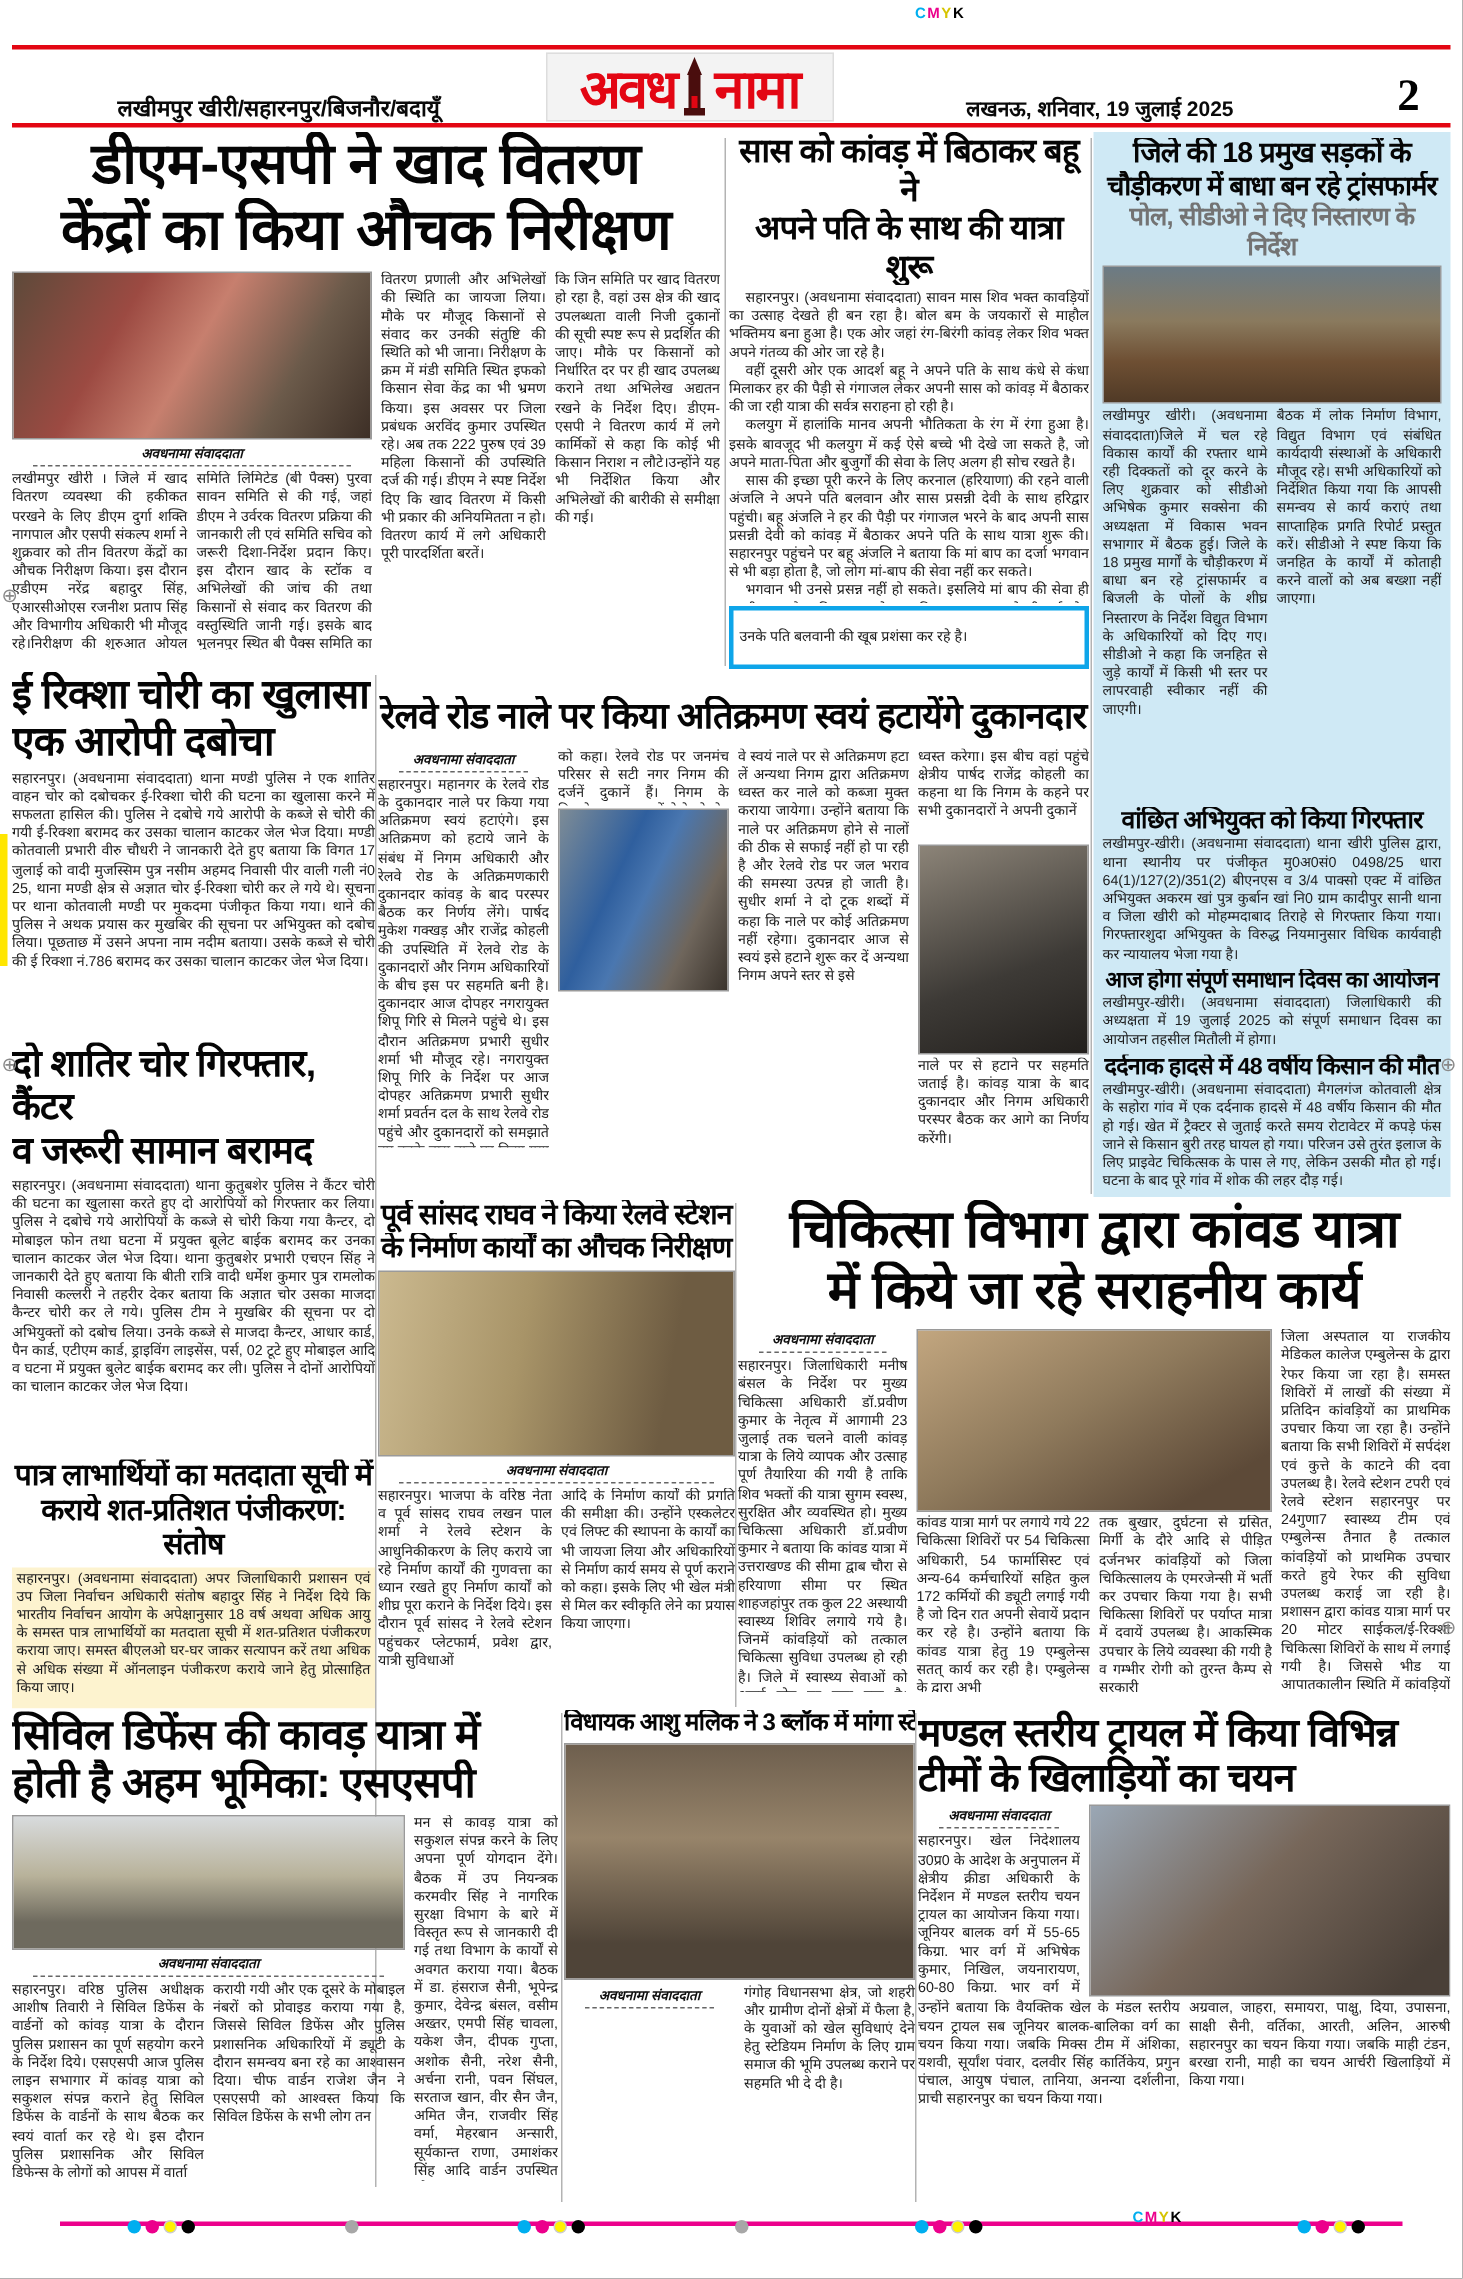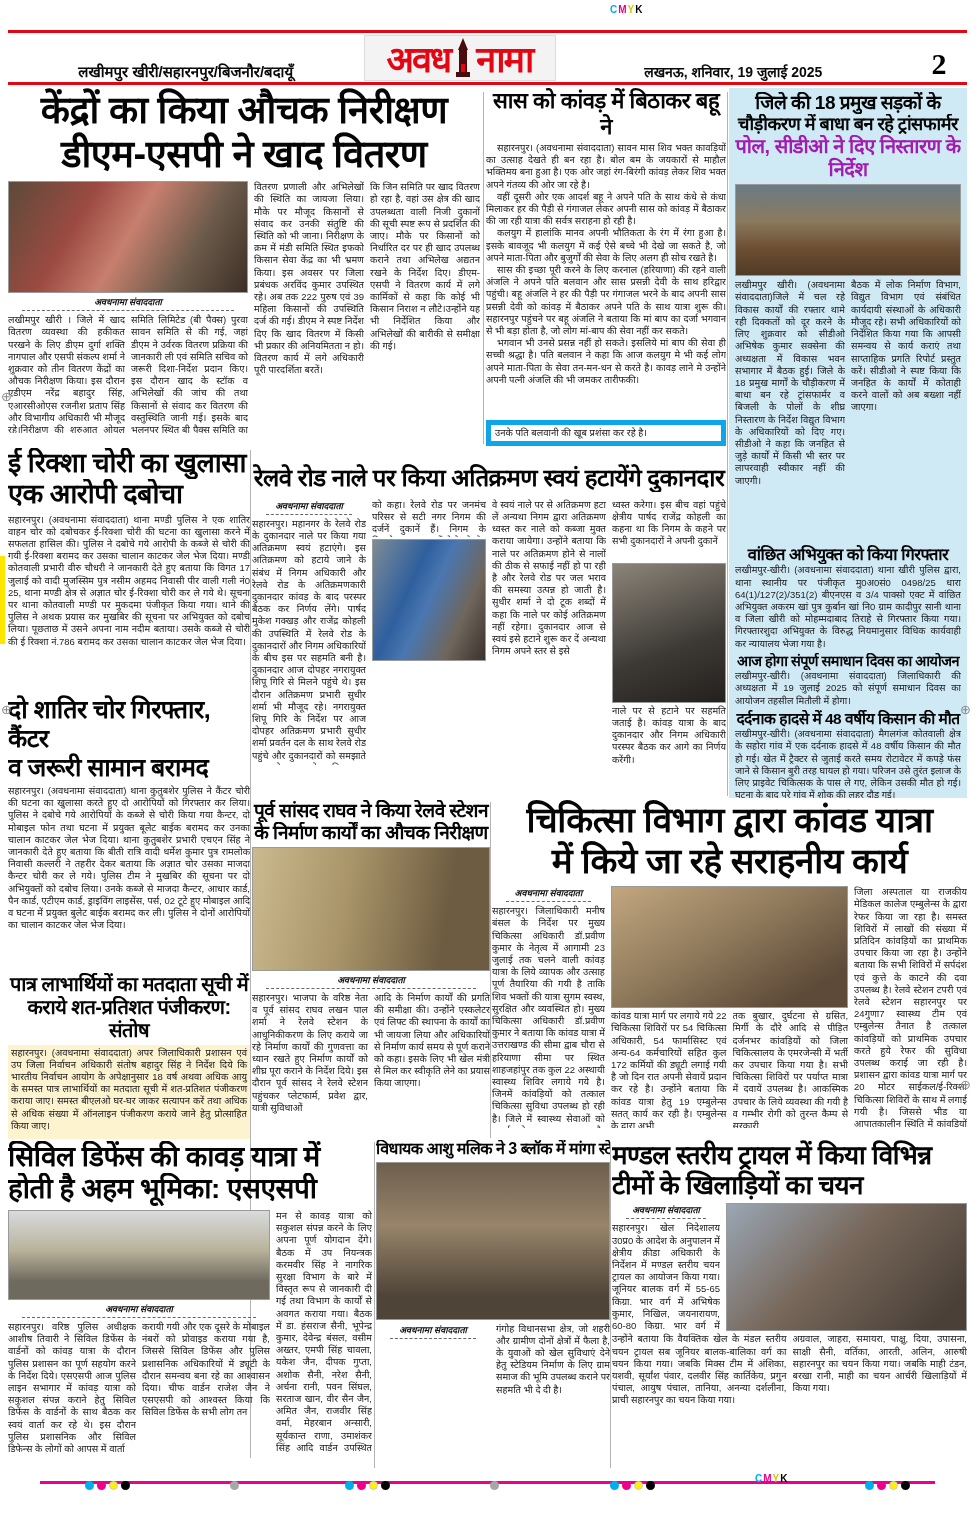--- a/index.html
+++ b/index.html
@@ -14,21 +14,21 @@
 .cols>*{flex:1;min-width:0}
 .by{font-size:9px;font-weight:bold;font-style:italic;text-align:center;color:#111;flex:none}
 .by::after{content:"";display:block;border-top:1px dashed #666;margin:2px 14px 3px}
 .ph{flex:none;border:1px solid #9a9a9a}
 .vr{position:absolute;width:1px;background:#b3b3b3}
 .redrule{position:absolute;left:8px;width:959px;height:3px;background:#e30613}
 .reg{position:absolute;color:#8a8a8a;font-size:13px;line-height:1}
 .dot{display:inline-block;width:9px;height:9px;border-radius:50%;margin-right:3px;vertical-align:middle}
 .dotgrp{position:absolute;top:1476px;white-space:nowrap}
 .cmyk{font-size:10px;font-weight:bold;letter-spacing:1px}
-.boxed{border:5px solid #0ea5e9;padding:2px 4px;margin-top:2px;flex:none}
+.boxed{border:3px solid #0ea5e9;padding:12px 4px;margin-top:2px;flex:none}
 </style>
 </head>
 <body>
 
 <div class="page">
 
   <div class="abs cmyk" style="left:610px;top:4px"><span style="color:#00aeef">C</span><span style="color:#ec008c">M</span><span style="color:#d6c400">Y</span><span style="color:#000">K</span></div>
 
   <div class="redrule" style="top:30px"></div>
   <div class="abs" style="left:8px;top:35px;width:959px;height:46px;display:flex;align-items:flex-end">
@@ -49,53 +49,54 @@
   <div class="redrule" style="top:82px"></div>
 
   <div class="vr" style="left:483px;top:92px;height:352px"></div>
   <div class="vr" style="left:727px;top:92px;height:704px"></div>
   <div class="vr" style="left:250px;top:450px;height:1008px"></div>
   <div class="vr" style="left:490px;top:802px;height:336px"></div>
   <div class="vr" style="left:374px;top:1142px;height:326px"></div>
   <div class="vr" style="left:610px;top:1142px;height:326px"></div>
 
   <section class="art" style="left:8px;top:88px;width:472px;height:358px">
+    <div class="hl" style="font-size:38px">डीएम-एसपी ने खाद वितरण</div>
     <div class="hl" style="font-size:38px">केंद्रों का किया औचक निरीक्षण</div>
-    <div class="hl" style="font-size:38px">डीएम-एसपी ने खाद वितरण</div>
     <div style="display:flex;gap:6px;height:252px;margin-top:5px">
       <div style="width:240px;display:flex;flex-direction:column">
         <div class="ph" style="height:112px;background:linear-gradient(120deg,#5d4a3a,#9c4a42 30%,#c77f6e 50%,#6b5a4a 75%,#3d2f26)"></div>
         <div class="by" style="margin-top:2px">अवधनामा संवाददाता</div>
         <div class="cols" style="flex:1;min-height:0">
           <div class="col">लखीमपुर खीरी । जिले में खाद वितरण व्यवस्था की हकीकत परखने के लिए डीएम दुर्गा शक्ति नागपाल और एसपी संकल्प शर्मा ने शुक्रवार को तीन वितरण केंद्रों का औचक निरीक्षण किया। इस दौरान एडीएम नरेंद्र बहादुर सिंह, एआरसीओएस रजनीश प्रताप सिंह और विभागीय अधिकारी भी मौजूद रहे।निरीक्षण की शुरुआत ओयल क्षेत्र स्थित बहुउद्देशीय प्राथमिक ग्रामीण सहकारी</div>
           <div class="col">समिति लिमिटेड (बी पैक्स) पुरवा सावन समिति से की गई, जहां डीएम ने उर्वरक वितरण प्रक्रिया की जानकारी ली एवं समिति सचिव को जरूरी दिशा-निर्देश प्रदान किए। इस दौरान खाद के स्टॉक व अभिलेखों की जांच की तथा किसानों से संवाद कर वितरण की वस्तुस्थिति जानी गई। इसके बाद भुलनपुर स्थित बी पैक्स समिति का निरीक्षण किया। यहां पहले से ही एसडीएम मितौली रेनू मिश्रा निरीक्षण में जुटी मिली। डीएम-एसपी ने समिति में खाद भंडारण,</div>
         </div>
       </div>
       <div class="col" style="flex:1">वितरण प्रणाली और अभिलेखों की स्थिति का जायजा लिया। मौके पर मौजूद किसानों से संवाद कर उनकी संतुष्टि की स्थिति को भी जाना। निरीक्षण के क्रम में मंडी समिति स्थित इफको किसान सेवा केंद्र का भी भ्रमण किया। इस अवसर पर जिला प्रबंधक अरविंद कुमार उपस्थित रहे। अब तक 222 पुरुष एवं 39 महिला किसानों की उपस्थिति दर्ज की गई। डीएम ने स्पष्ट निर्देश दिए कि खाद वितरण में किसी भी प्रकार की अनियमितता न हो। वितरण कार्य में लगे अधिकारी पूरी पारदर्शिता बरतें।</div>
       <div class="col" style="flex:1">कि जिन समिति पर खाद वितरण हो रहा है, वहां उस क्षेत्र की खाद उपलब्धता वाली निजी दुकानों की सूची स्पष्ट रूप से प्रदर्शित की जाए। मौके पर किसानों को निर्धारित दर पर ही खाद उपलब्ध कराने तथा अभिलेख अद्यतन रखने के निर्देश दिए। डीएम-एसपी ने वितरण कार्य में लगे कार्मिकों से कहा कि कोई भी किसान निराश न लौटे।उन्होंने यह भी निर्देशित किया और अभिलेखों की बारीकी से समीक्षा की गई।</div>
     </div>
   </section>
 
   <section class="art" style="left:486px;top:88px;width:240px;height:358px;display:flex;flex-direction:column">
     <div class="hl" style="font-size:22px">सास को कांवड़ में बिठाकर बहू ने</div>
+    <div class="hl" style="font-size:22px">अपने पति के साथ की यात्रा शुरू</div>
     <div class="col" style="flex:1;min-height:0;margin-top:3px">
       <p>सहारनपुर। (अवधनामा संवाददाता) सावन मास शिव भक्त कावड़ियों का उत्साह देखते ही बन रहा है। बोल बम के जयकारों से माहौल भक्तिमय बना हुआ है। एक ओर जहां रंग-बिरंगी कांवड़ लेकर शिव भक्त अपने गंतव्य की ओर जा रहे है।</p>
       <p>वहीं दूसरी ओर एक आदर्श बहू ने अपने पति के साथ कंधे से कंधा मिलाकर हर की पैड़ी से गंगाजल लेकर अपनी सास को कांवड़ में बैठाकर की जा रही यात्रा की सर्वत्र सराहना हो रही है।</p>
       <p>कलयुग में हालांकि मानव अपनी भौतिकता के रंग में रंगा हुआ है। इसके बावजूद भी कलयुग में कई ऐसे बच्चे भी देखे जा सकते है, जो अपने माता-पिता और बुजुर्गों की सेवा के लिए अलग ही सोच रखते है।</p>
       <p>सास की इच्छा पूरी करने के लिए करनाल (हरियाणा) की रहने वाली अंजलि ने अपने पति बलवान और सास प्रसन्नी देवी के साथ हरिद्वार पहुंची। बहू अंजलि ने हर की पैड़ी पर गंगाजल भरने के बाद अपनी सास प्रसन्नी देवी को कांवड़ में बैठाकर अपने पति के साथ यात्रा शुरू की। सहारनपुर पहुंचने पर बहू अंजलि ने बताया कि मां बाप का दर्जा भगवान से भी बड़ा होता है, जो लोग मां-बाप की सेवा नहीं कर सकते।</p>
       <p>भगवान भी उनसे प्रसन्न नहीं हो सकते। इसलिये मां बाप की सेवा ही सच्ची श्रद्धा है। पति बलवान ने कहा कि आज कलयुग मे भी कई लोग अपने माता-पिता के सेवा तन-मन-धन से करते है। कावड़ लाने मे उन्होंने अपनी पत्नी अंजलि की भी जमकर तारीफकी।</p>
 
     </div>
     <div class="boxed col">उनके पति बलवानी की खूब प्रशंसा कर रहे है।</div>
   </section>
 
   <section class="art" style="left:729px;top:88px;width:238px;height:710px;background:#cfe9f5;padding:4px 6px">
     <div class="hl" style="font-size:19px">जिले की 18 प्रमुख सड़कों के</div>
     <div class="hl" style="font-size:18px">चौड़ीकरण में बाधा बन रहे ट्रांसफार्मर</div>
-    <div class="hl" style="font-size:20px;color:#a21caf">पोल, सीडीओ ने दिए निस्तारण के निर्देश</div>
+    <div class="hl" style="font-size:17px;color:#737373">पोल, सीडीओ ने दिए निस्तारण के निर्देश</div>
     <div class="ph" style="height:92px;margin:3px 0;background:linear-gradient(180deg,#6b7b85 0%,#8a7a5e 40%,#6e4f33 70%,#503a26)"></div>
     <div class="cols" style="height:262px">
       <div class="col">लखीमपुर खीरी। (अवधनामा संवाददाता)जिले में चल रहे विकास कार्यों की रफ्तार थामे रही दिक्कतों को दूर करने के लिए शुक्रवार को सीडीओ अभिषेक कुमार सक्सेना की अध्यक्षता में विकास भवन सभागार में बैठक हुई। जिले के 18 प्रमुख मार्गों के चौड़ीकरण में बाधा बन रहे ट्रांसफार्मर व बिजली के पोलों के शीघ्र निस्तारण के निर्देश विद्युत विभाग के अधिकारियों को दिए गए। सीडीओ ने कहा कि जनहित से जुड़े कार्यों में किसी भी स्तर पर लापरवाही स्वीकार नहीं की जाएगी।</div>
       <div class="col">बैठक में लोक निर्माण विभाग, विद्युत विभाग एवं संबंधित कार्यदायी संस्थाओं के अधिकारी मौजूद रहे। सभी अधिकारियों को निर्देशित किया गया कि आपसी समन्वय से कार्य कराएं तथा साप्ताहिक प्रगति रिपोर्ट प्रस्तुत करें। सीडीओ ने स्पष्ट किया कि जनहित के कार्यों में कोताही करने वालों को अब बख्शा नहीं जाएगा।</div>
     </div>
     <div class="hl" style="font-size:16.5px;margin-top:4px">वांछित अभियुक्त को किया गिरफ्तार</div>
     <div class="col" style="height:86px">लखीमपुर-खीरी। (अवधनामा संवाददाता) थाना खीरी पुलिस द्वारा, थाना स्थानीय पर पंजीकृत मु0अ0सं0 0498/25 धारा 64(1)/127(2)/351(2) बीएनएस व 3/4 पाक्सो एक्ट में वांछित अभियुक्त अकरम खां पुत्र कुर्बान खां नि0 ग्राम कादीपुर सानी थाना व जिला खीरी को मोहम्मदाबाद तिराहे से गिरफ्तार किया गया। गिरफ्तारशुदा अभियुक्त के विरुद्ध नियमानुसार विधिक कार्यवाही कर न्यायालय भेजा गया है।</div>
     <div class="hl" style="font-size:14.5px;margin-top:3px">आज होगा संपूर्ण समाधान दिवस का आयोजन</div>
     <div class="col" style="height:37px">लखीमपुर-खीरी। (अवधनामा संवाददाता) जिलाधिकारी की अध्यक्षता में 19 जुलाई 2025 को संपूर्ण समाधान दिवस का आयोजन तहसील मितौली में होगा।</div>
     <div class="hl" style="font-size:15.5px;margin-top:3px">दर्दनाक हादसे में 48 वर्षीय किसान की मौत</div>

